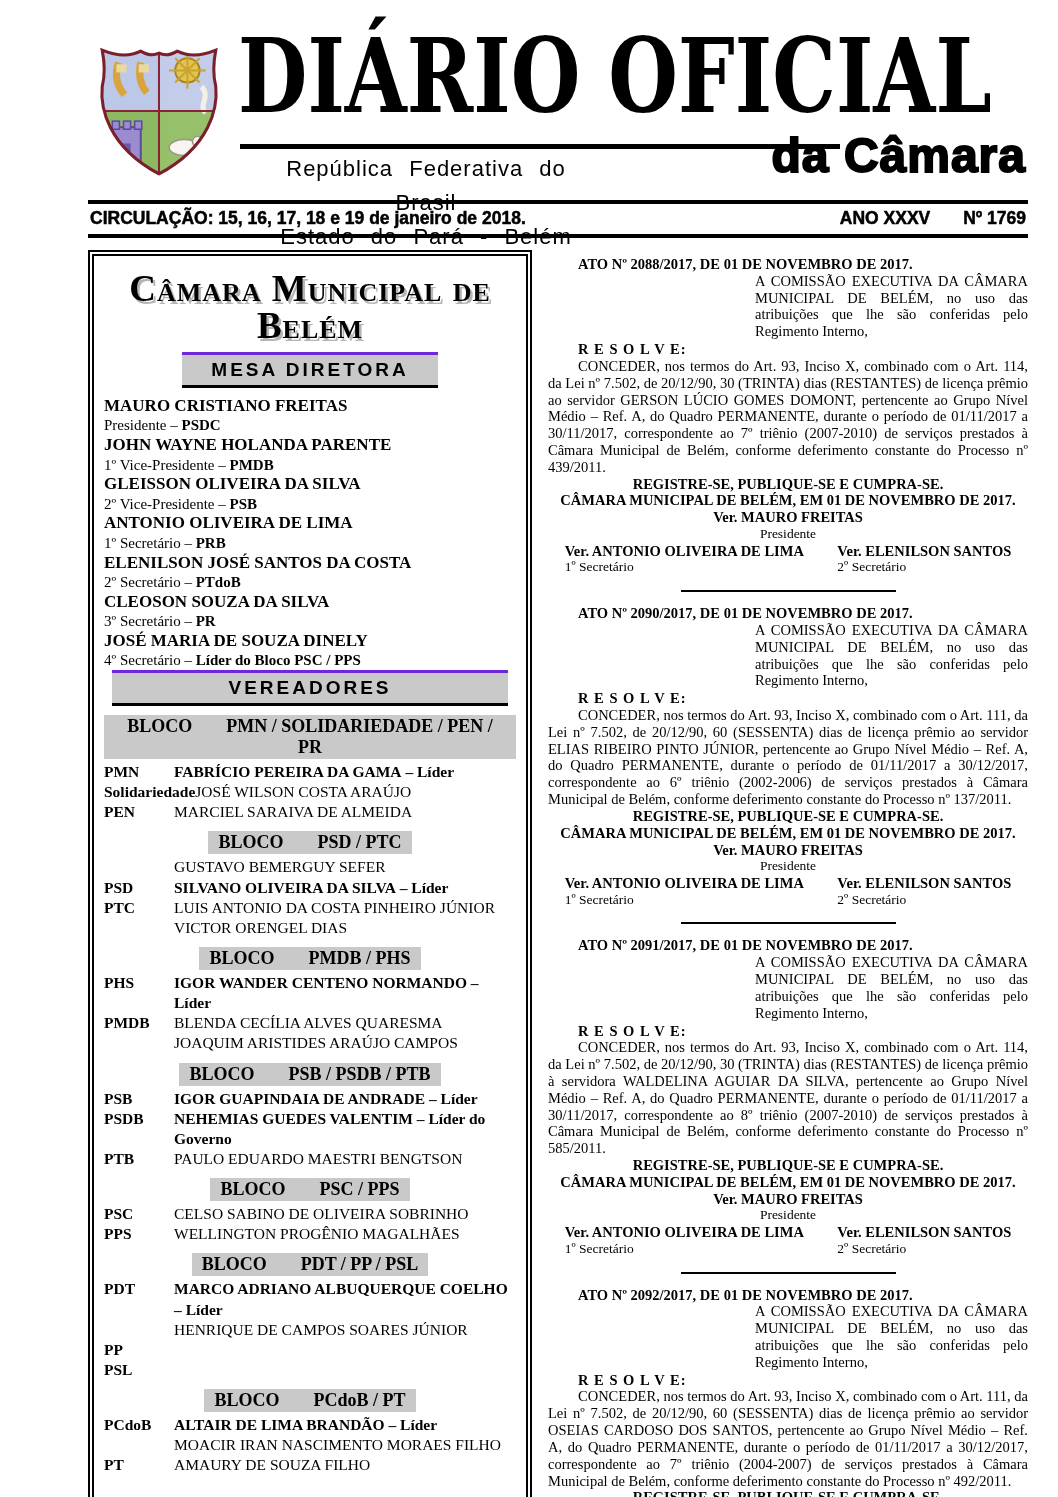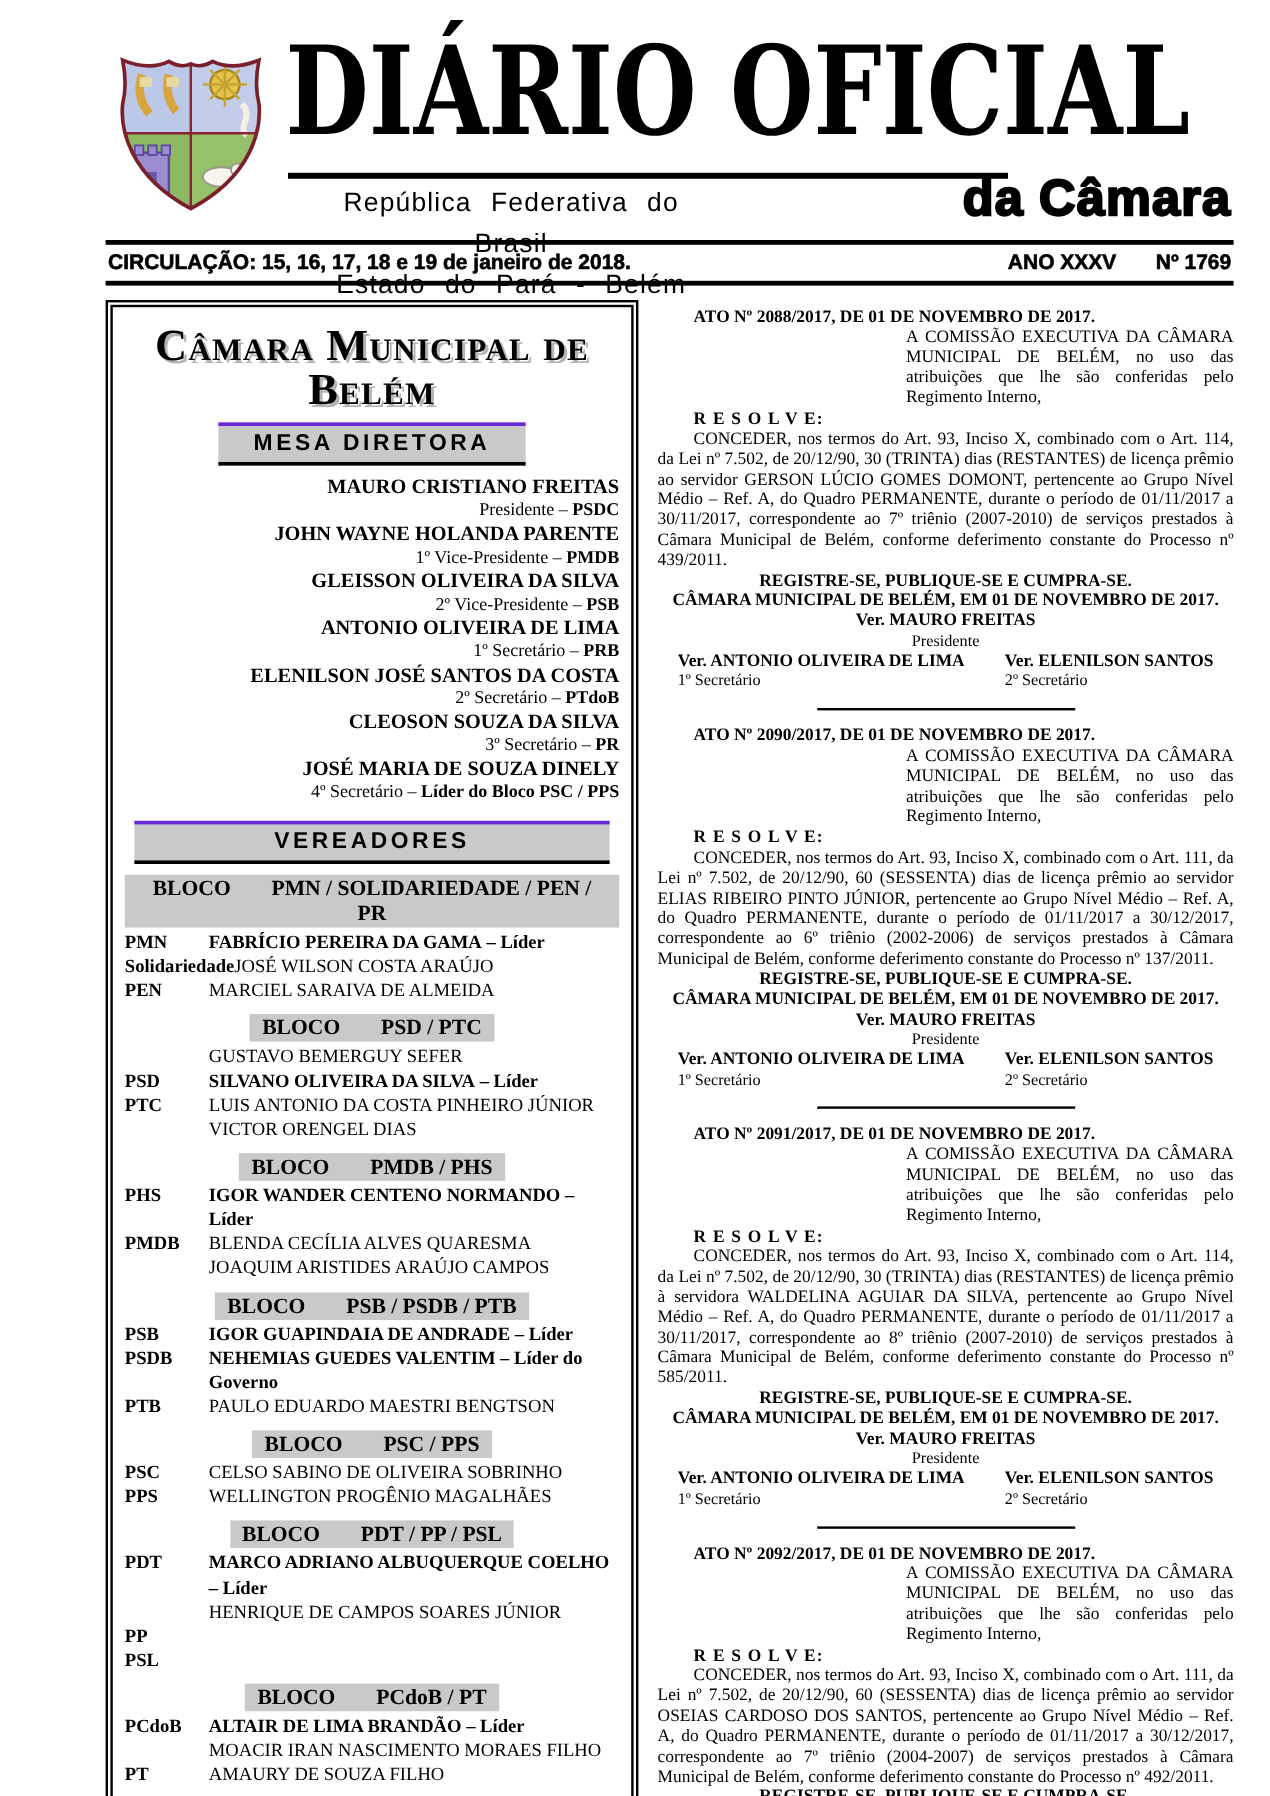--- a/index.html
+++ b/index.html
@@ -9,42 +9,42 @@
   
   .header{position:relative;height:170px;}
   .logo{position:absolute;left:0;top:12px;width:142px;height:142px;}
   .gazette-title{position:absolute;left:150px;top:-14px;font-family:"DejaVu Serif",serif;
     font-weight:bold;font-size:80px;letter-spacing:0px;white-space:nowrap;
     transform:scaleY(1.28);transform-origin:left top;}
   .title-underline{position:absolute;left:152px;top:114px;width:600px;border-top:5px solid #000;}
   .sub-lines{position:absolute;left:168px;top:122px;width:340px;text-align:center;
     font-family:"Liberation Sans",sans-serif;font-size:22px;letter-spacing:1px;word-spacing:9px;line-height:1.55;}
   .da-camara{position:absolute;right:2px;top:98px;font-family:"Liberation Sans",sans-serif;
-    font-weight:bold;font-size:42px;letter-spacing:1px;-webkit-text-stroke:2px #000;white-space:nowrap;margin-top:13px;}
+    font-weight:bold;font-size:48px;letter-spacing:1px;-webkit-text-stroke:2px #000;white-space:nowrap;}
   .rule{border-top:4px solid #000;}
   .circ-row{display:flex;justify-content:space-between;align-items:baseline;
     font-family:"Liberation Sans",sans-serif;font-weight:bold;font-size:17.5px;
     padding:4px 2px 5px;-webkit-text-stroke:0.5px #000;}
   .ed-gap{margin-left:28px;}
 
   
   .main{display:flex;gap:16px;margin-top:12px;}
   .left-box{box-sizing:border-box;width:444px;flex-shrink:0;border:6px double #000;
     padding:12px 10px 14px;min-height:1140px;}
   .right-col{flex:1;padding-top:6px;font-size:14.5px;line-height:1.16;}
 
   
   .cmb-title{margin:2px 0 4px;text-align:center;font-variant:small-caps;font-weight:bold;
     font-size:37px;letter-spacing:1px;text-shadow:2.5px 2.5px 0 #b5b5b5;line-height:1;}
   .graybar{background:#c9c9c9;border-top:3px solid #6d28d9;border-bottom:3px solid #000;
     text-align:center;font-family:"Liberation Sans",sans-serif;font-weight:bold;
     font-size:19px;letter-spacing:3px;padding:4px 0;margin:8px auto;}
   .graybar.mesa{width:62%;}
-  .graybar.vereadores{width:96%;margin-top:14px;}
-  .mesa-member{text-align:right;margin:0 0;}
+  .graybar.vereadores{width:96%;margin-top:0;}
+  .mesa-member{text-align:left;margin:0 0;}
   .mesa-name{font-weight:bold;font-size:17px;line-height:1.2;}
   .mesa-role{font-size:15px;line-height:1.25;}
   .mesa-party{font-weight:bold;}
   .group-heading{text-align:center;margin:9px 0 3px;}
   .group-heading .bg{background:#c9c9c9;font-weight:bold;font-size:18px;padding:1px 10px;display:inline-block;}
   .gh-right{margin-left:34px;}
   .member-row{display:flex;font-size:15.5px;line-height:1.3;}
   .member-party{min-width:70px;font-weight:bold;flex-shrink:0;}
   .member-text{flex:1;}
   .member-name.bold,.member-tag{font-weight:bold;}

